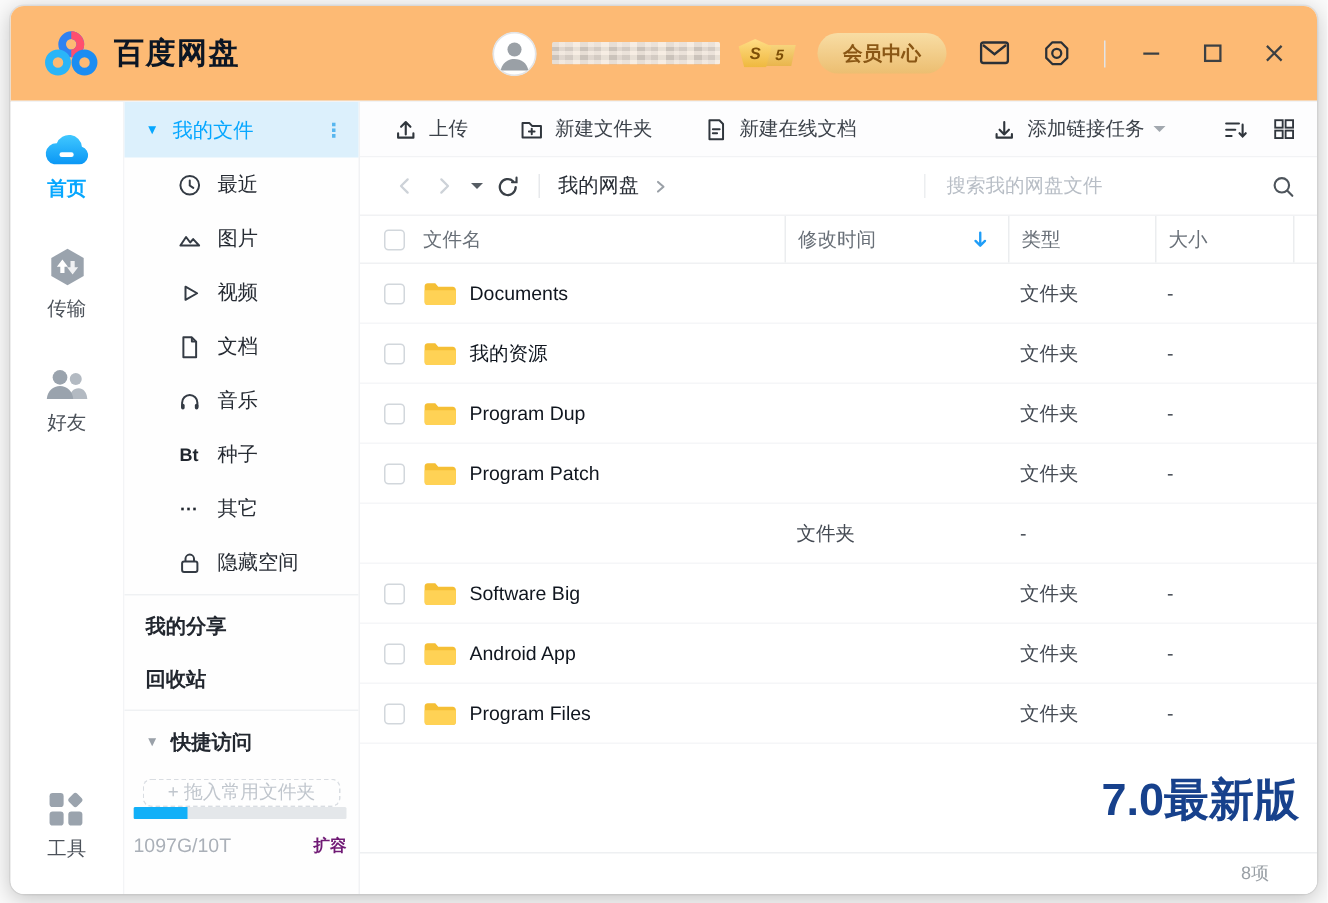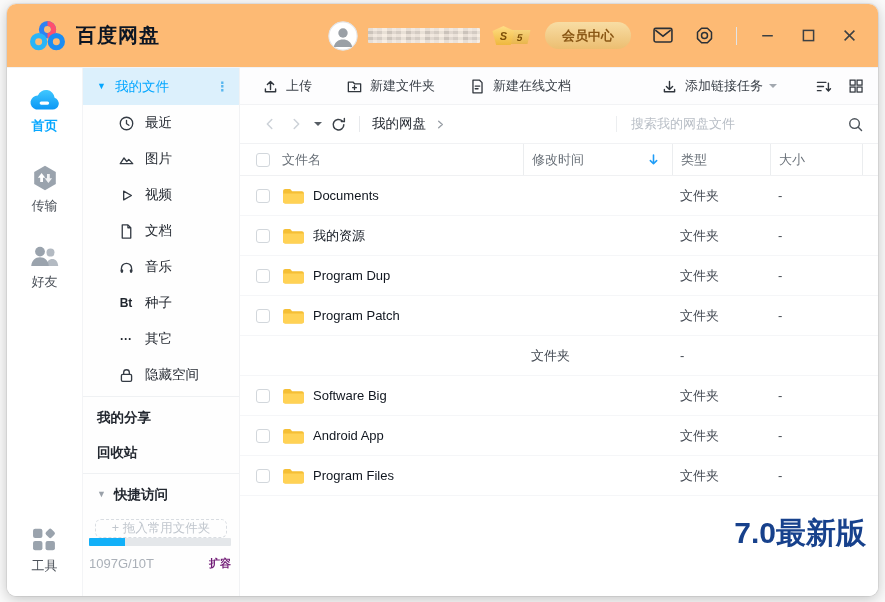--- a/index.html
+++ b/index.html
@@ -596,17 +596,20 @@
           <div class="cell-mod"><span class="time-blur pixelate"></span></div>
           <div class="cell-type">文件夹</div>
           <div class="cell-size">-</div>
           <div></div>
         </div>
 
       </div>
 
       <div class="watermark">7.0最新版</div>
 
+      <div class="statusbar">
+        <span>8项</span>
+      </div>
     </main>
 
   </div>
 </div>
 </div>
 
 </body></html>

